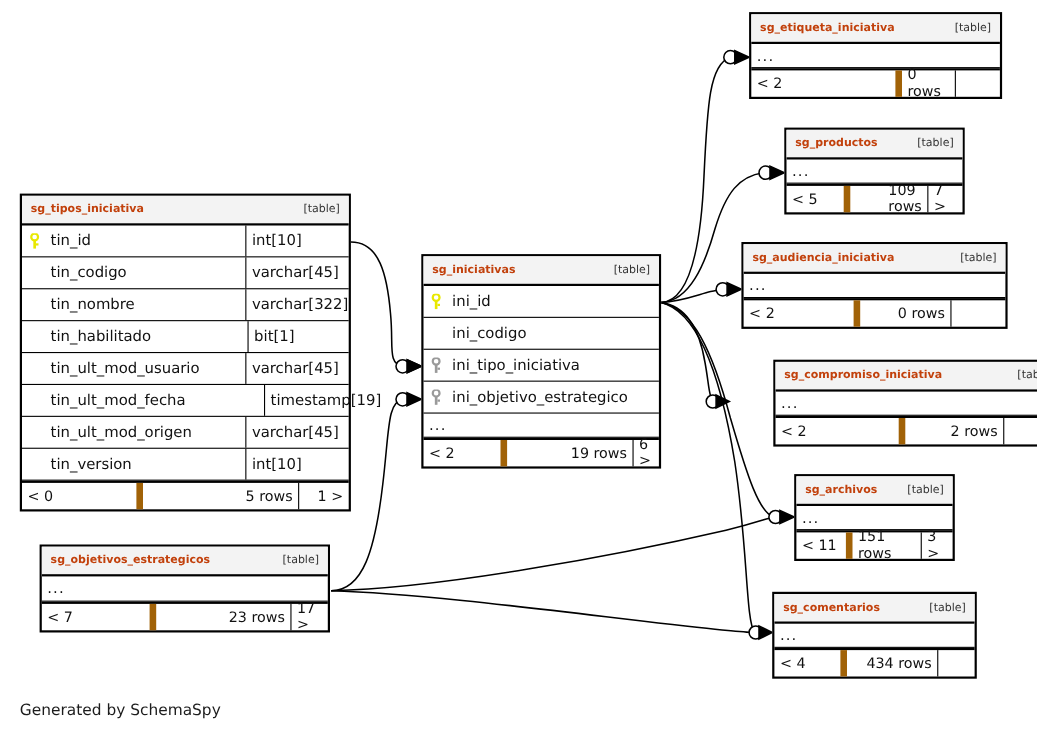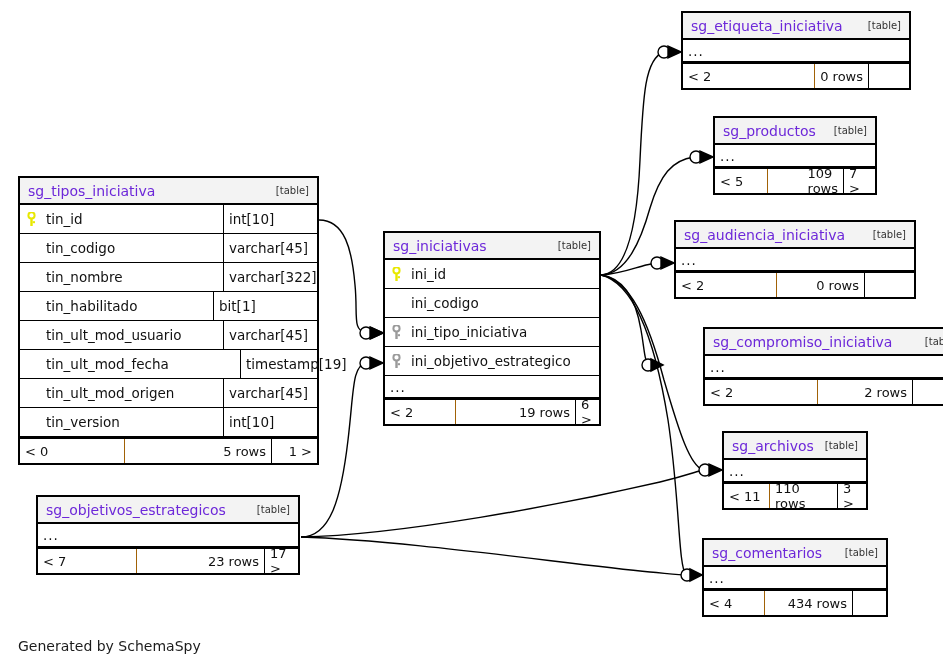--- a/index.html
+++ b/index.html
@@ -22,21 +22,21 @@
   }
   .tbl-header{
     background:#f3f3f3;
     border-bottom:2px solid #000000;
     height:27px;
     display:flex;align-items:center;
     padding:0 8px;
     box-sizing:border-box;
     white-space:nowrap;
   }
-  .tbl-name{font-weight:normal;font-size:14px;color:#6d28d9;}
+  .tbl-name{font-weight:bold;font-size:10px;color:#c2410c;}
   .tbl-tag{margin-left:auto;padding-left:10px;color:#333333;font-size:10px;}
 
   .col-row{
     height:29px;
     display:flex;align-items:center;
     border-bottom:1px solid #000000;
     box-sizing:border-box;
   }
   .col-row:last-of-type{border-bottom:none;}
   .col-key{
@@ -64,21 +64,21 @@
     box-sizing:border-box;
     font-size:13px;
   }
   .ft-cell{
     display:flex;align-items:center;
     box-sizing:border-box;
     padding:0 5px;
     height:100%;
   }
   .ft-left{justify-content:flex-start;}
-  .ft-mid{justify-content:flex-end;border-left:1px solid #a16207;}
+  .ft-mid{justify-content:flex-end;border-left:6px solid #a16207;}
   .ft-right{justify-content:flex-end;border-left:1px solid #000;}
 
   .keyicon{display:block;}
 
   #credit{
     position:absolute;
     left:18px;top:638px;
     font-size:14px;
     color:#1c1c1c;
   }
@@ -171,21 +171,21 @@
         <span class="col-type" style="width: 94px;">varchar[45]</span>
       </div>
       <div class="col-row">
         <span class="col-key"></span>
         <span class="col-name">tin_nombre</span>
         <span class="col-type" style="width: 94px;">varchar[322]</span>
       </div>
       <div class="col-row">
         <span class="col-key"></span>
         <span class="col-name">tin_habilitado</span>
-        <span class="col-type" style="width: 104px;">bit[1]</span>
+        <span class="col-type" style="width: 92px;">bit[1]</span>
       </div>
       <div class="col-row">
         <span class="col-key"></span>
         <span class="col-name">tin_ult_mod_usuario</span>
         <span class="col-type" style="width: 94px;">varchar[45]</span>
       </div>
       <div class="col-row">
         <span class="col-key"></span>
         <span class="col-name">tin_ult_mod_fecha</span>
         <span class="col-type" style="width: 77px;">timestamp[19]</span>
@@ -327,21 +327,21 @@
     <div class="table-node" style="left: 722px; top: 431px; width: 146px;">
       <div class="tbl-header">
         <span class="tbl-name">sg_archivos</span>
         <span class="tbl-tag">[table]</span>
       </div>
       <div class="col-row ellipsis" style="height: 22px;">
         <span class="col-name">...</span>
       </div>
       <div class="tbl-footer">
         <div class="ft-cell ft-left" style="width: 45px; flex: 0 0 auto;">&lt; 11</div>
-        <div class="ft-cell ft-mid" style="width: 68px; flex: 0 0 auto;">110 rows</div>
+        <div class="ft-cell ft-mid" style="width: 68px; flex: 0 0 auto;">151 rows</div>
         <div class="ft-cell ft-right" style="flex: 1 1 auto;">3 &gt;</div>
       </div>
     </div>
     <div class="table-node" style="left: 702px; top: 538px; width: 186px;">
       <div class="tbl-header">
         <span class="tbl-name">sg_comentarios</span>
         <span class="tbl-tag">[table]</span>
       </div>
       <div class="col-row ellipsis" style="height: 22px;">
         <span class="col-name">...</span>

